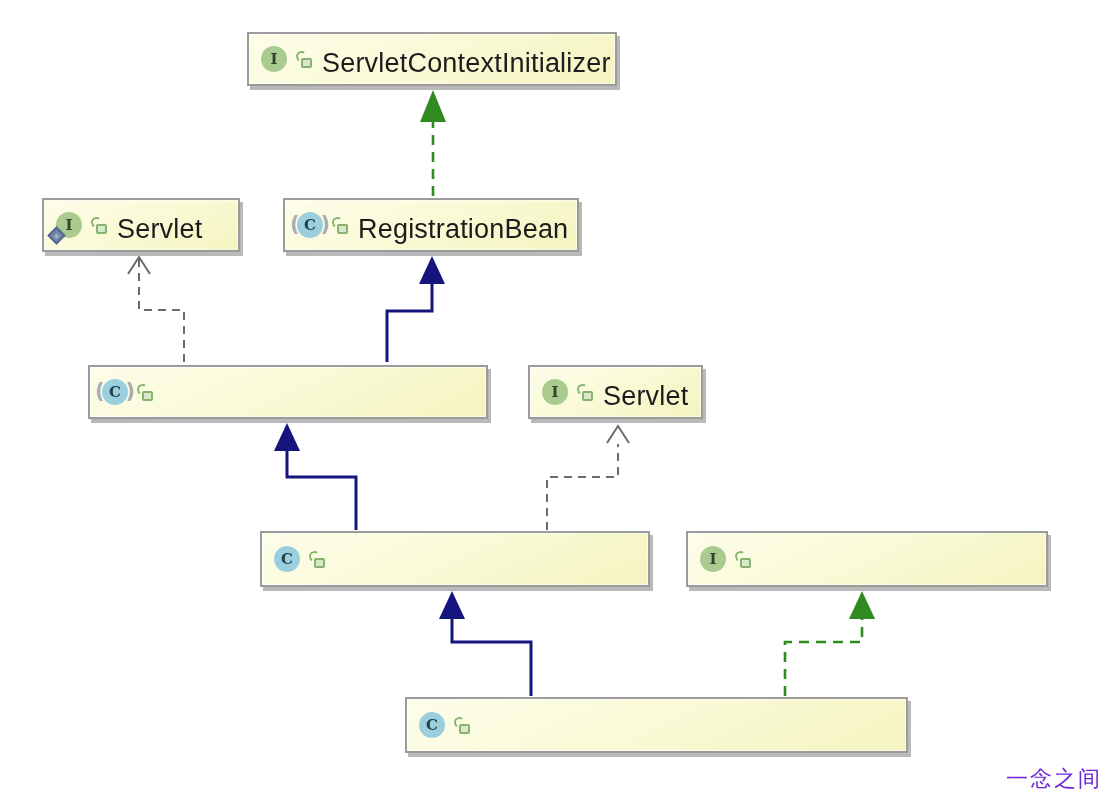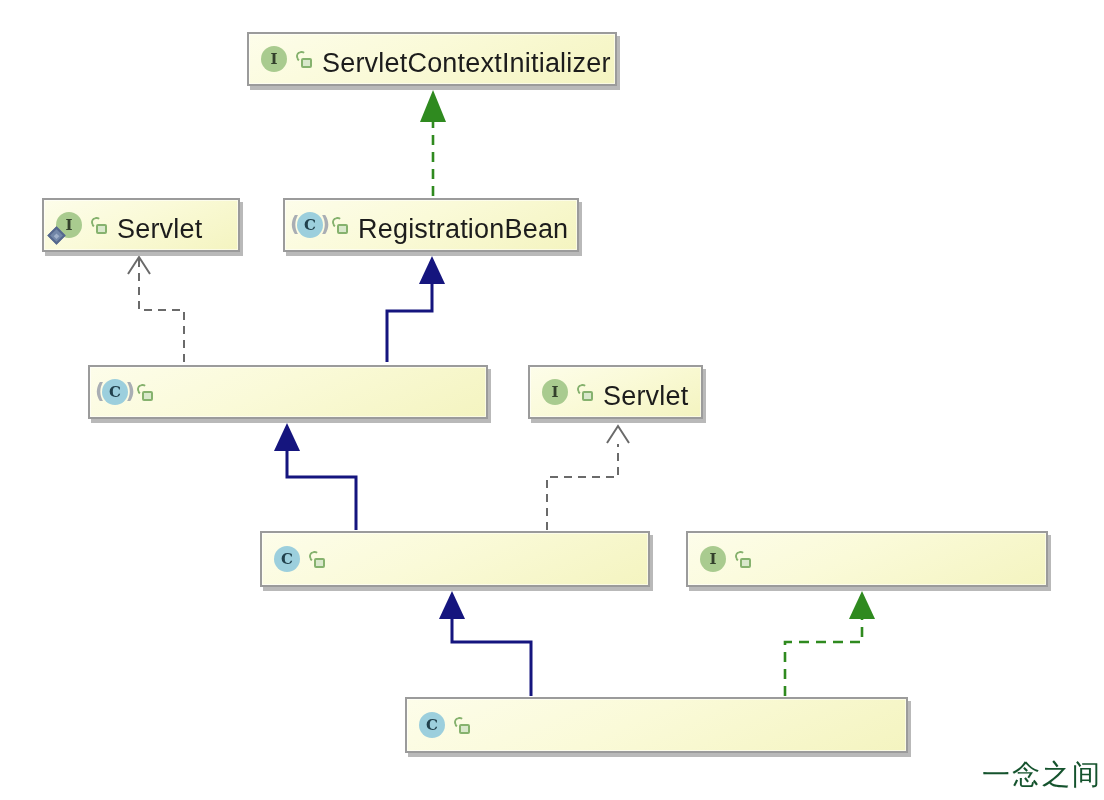--- a/index.html
+++ b/index.html
@@ -84,21 +84,21 @@
     margin-top:8px;
   }
   .stroke-extends{stroke:var(--extends);stroke-width:3;fill:none;}
   .fill-extends{fill:var(--extends);stroke:none;}
   .stroke-implements{stroke:var(--implements);stroke-width:2.6;fill:none;stroke-dasharray:10 7;}
   .fill-implements{fill:var(--implements);stroke:none;}
   .stroke-secondary{stroke:var(--secondary);stroke-width:2;fill:none;stroke-dasharray:8 6;}
   .chevron-secondary{stroke:var(--secondary);stroke-width:2;fill:none;}
   .watermark{
     position:absolute;right:2px;bottom:6px;
-    font-size:28px;color:#14532d;
+    font-size:22px;color:#6d28d9;
     text-shadow:2px 2px 1px #ffffff, 1px 1px 0 #f2f2f2;
     letter-spacing:2px;
   }
 </style>
 </head>
 <body>
 
 <div class="canvas">
 
   <svg class="edges" width="1104" height="800" viewBox="0 0 1104 800">

